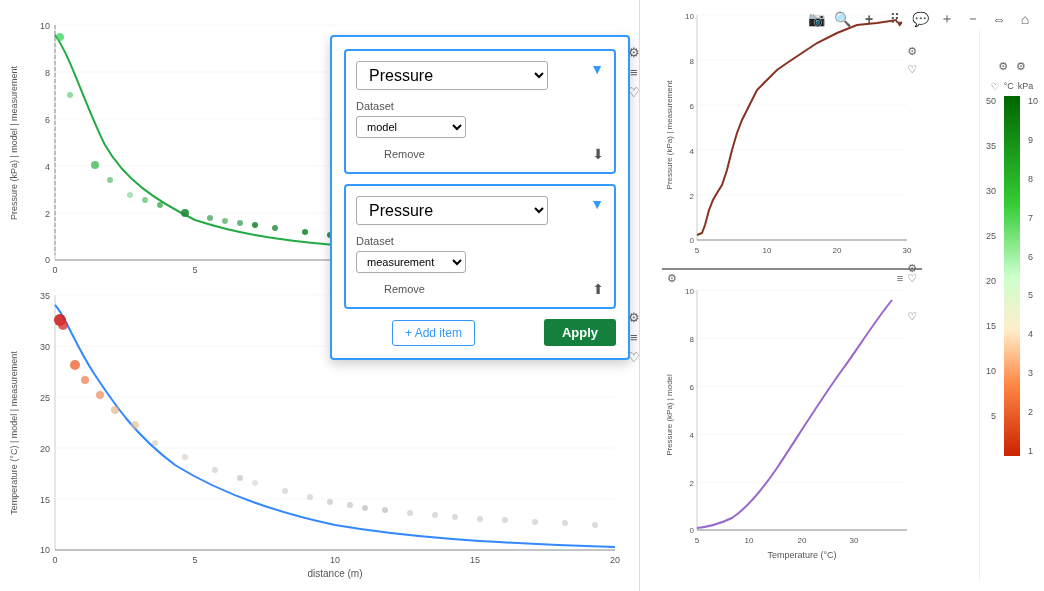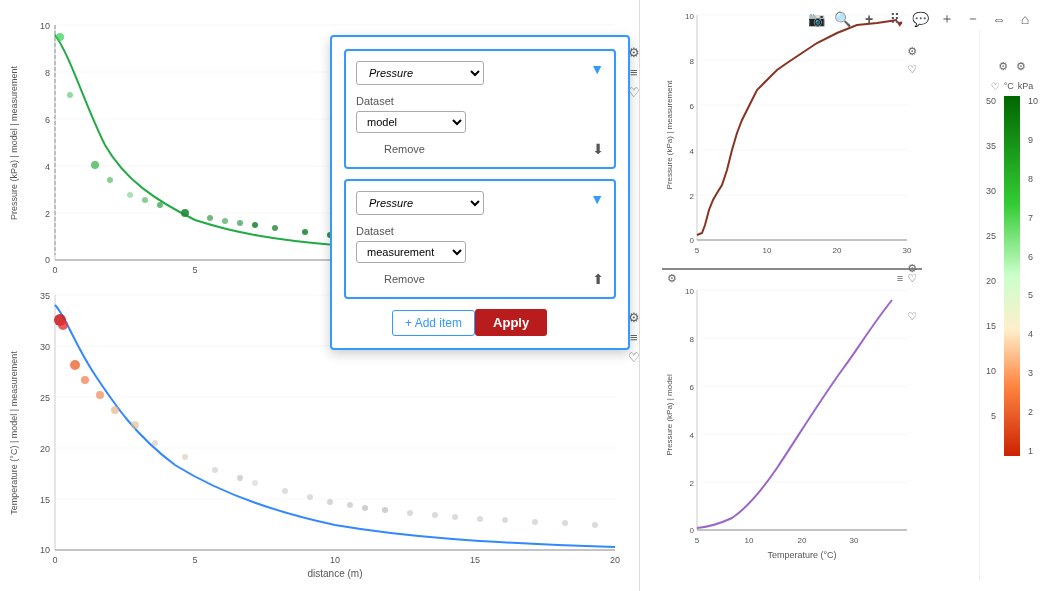--- a/index.html
+++ b/index.html
@@ -94,28 +94,27 @@
       border-radius: 4px;
       padding: 10px;
       position: relative;
     }
     
     .modal-section.active {
       border: 2px solid #3399ff;
     }
     
     .modal-select {
-      width: 128px;
+      width: 192px;
       padding: 4px 8px;
       border: 1px solid #aaa;
       border-radius: 3px;
-      font-size: 11px;
+      font-size: 16px;
       background: white;
       cursor: pointer;
-      font-style: italic;
     }
     
     .modal-label {
       font-size: 11px;
       color: #555;
       margin-bottom: 4px;
     }
     
     .dataset-select {
       width: 110px;
@@ -140,38 +139,38 @@
     .down-arrow {
       position: absolute;
       right: 10px;
       top: 10px;
       color: #3399ff;
       font-size: 14px;
     }
     
     .modal-footer {
       display: flex;
-      justify-content: flex-start;
+      justify-content: space-between;
       align-items: center;
       margin-top: 4px;
       padding-left: 48px;
     }
     
     .add-item-btn {
       border: 1px solid #3399ff;
       background: white;
       color: #3399ff;
       padding: 5px 12px;
       border-radius: 3px;
       cursor: pointer;
       font-size: 12px;
     }
     
     .apply-btn {
-      background: #b91c1c;
+      background: #15803d;
       color: white;
       border: none;
       padding: 6px 18px;
       border-radius: 3px;
       cursor: pointer;
       font-size: 13px;
       font-weight: bold;
     }
     
     .right-chart-top {

